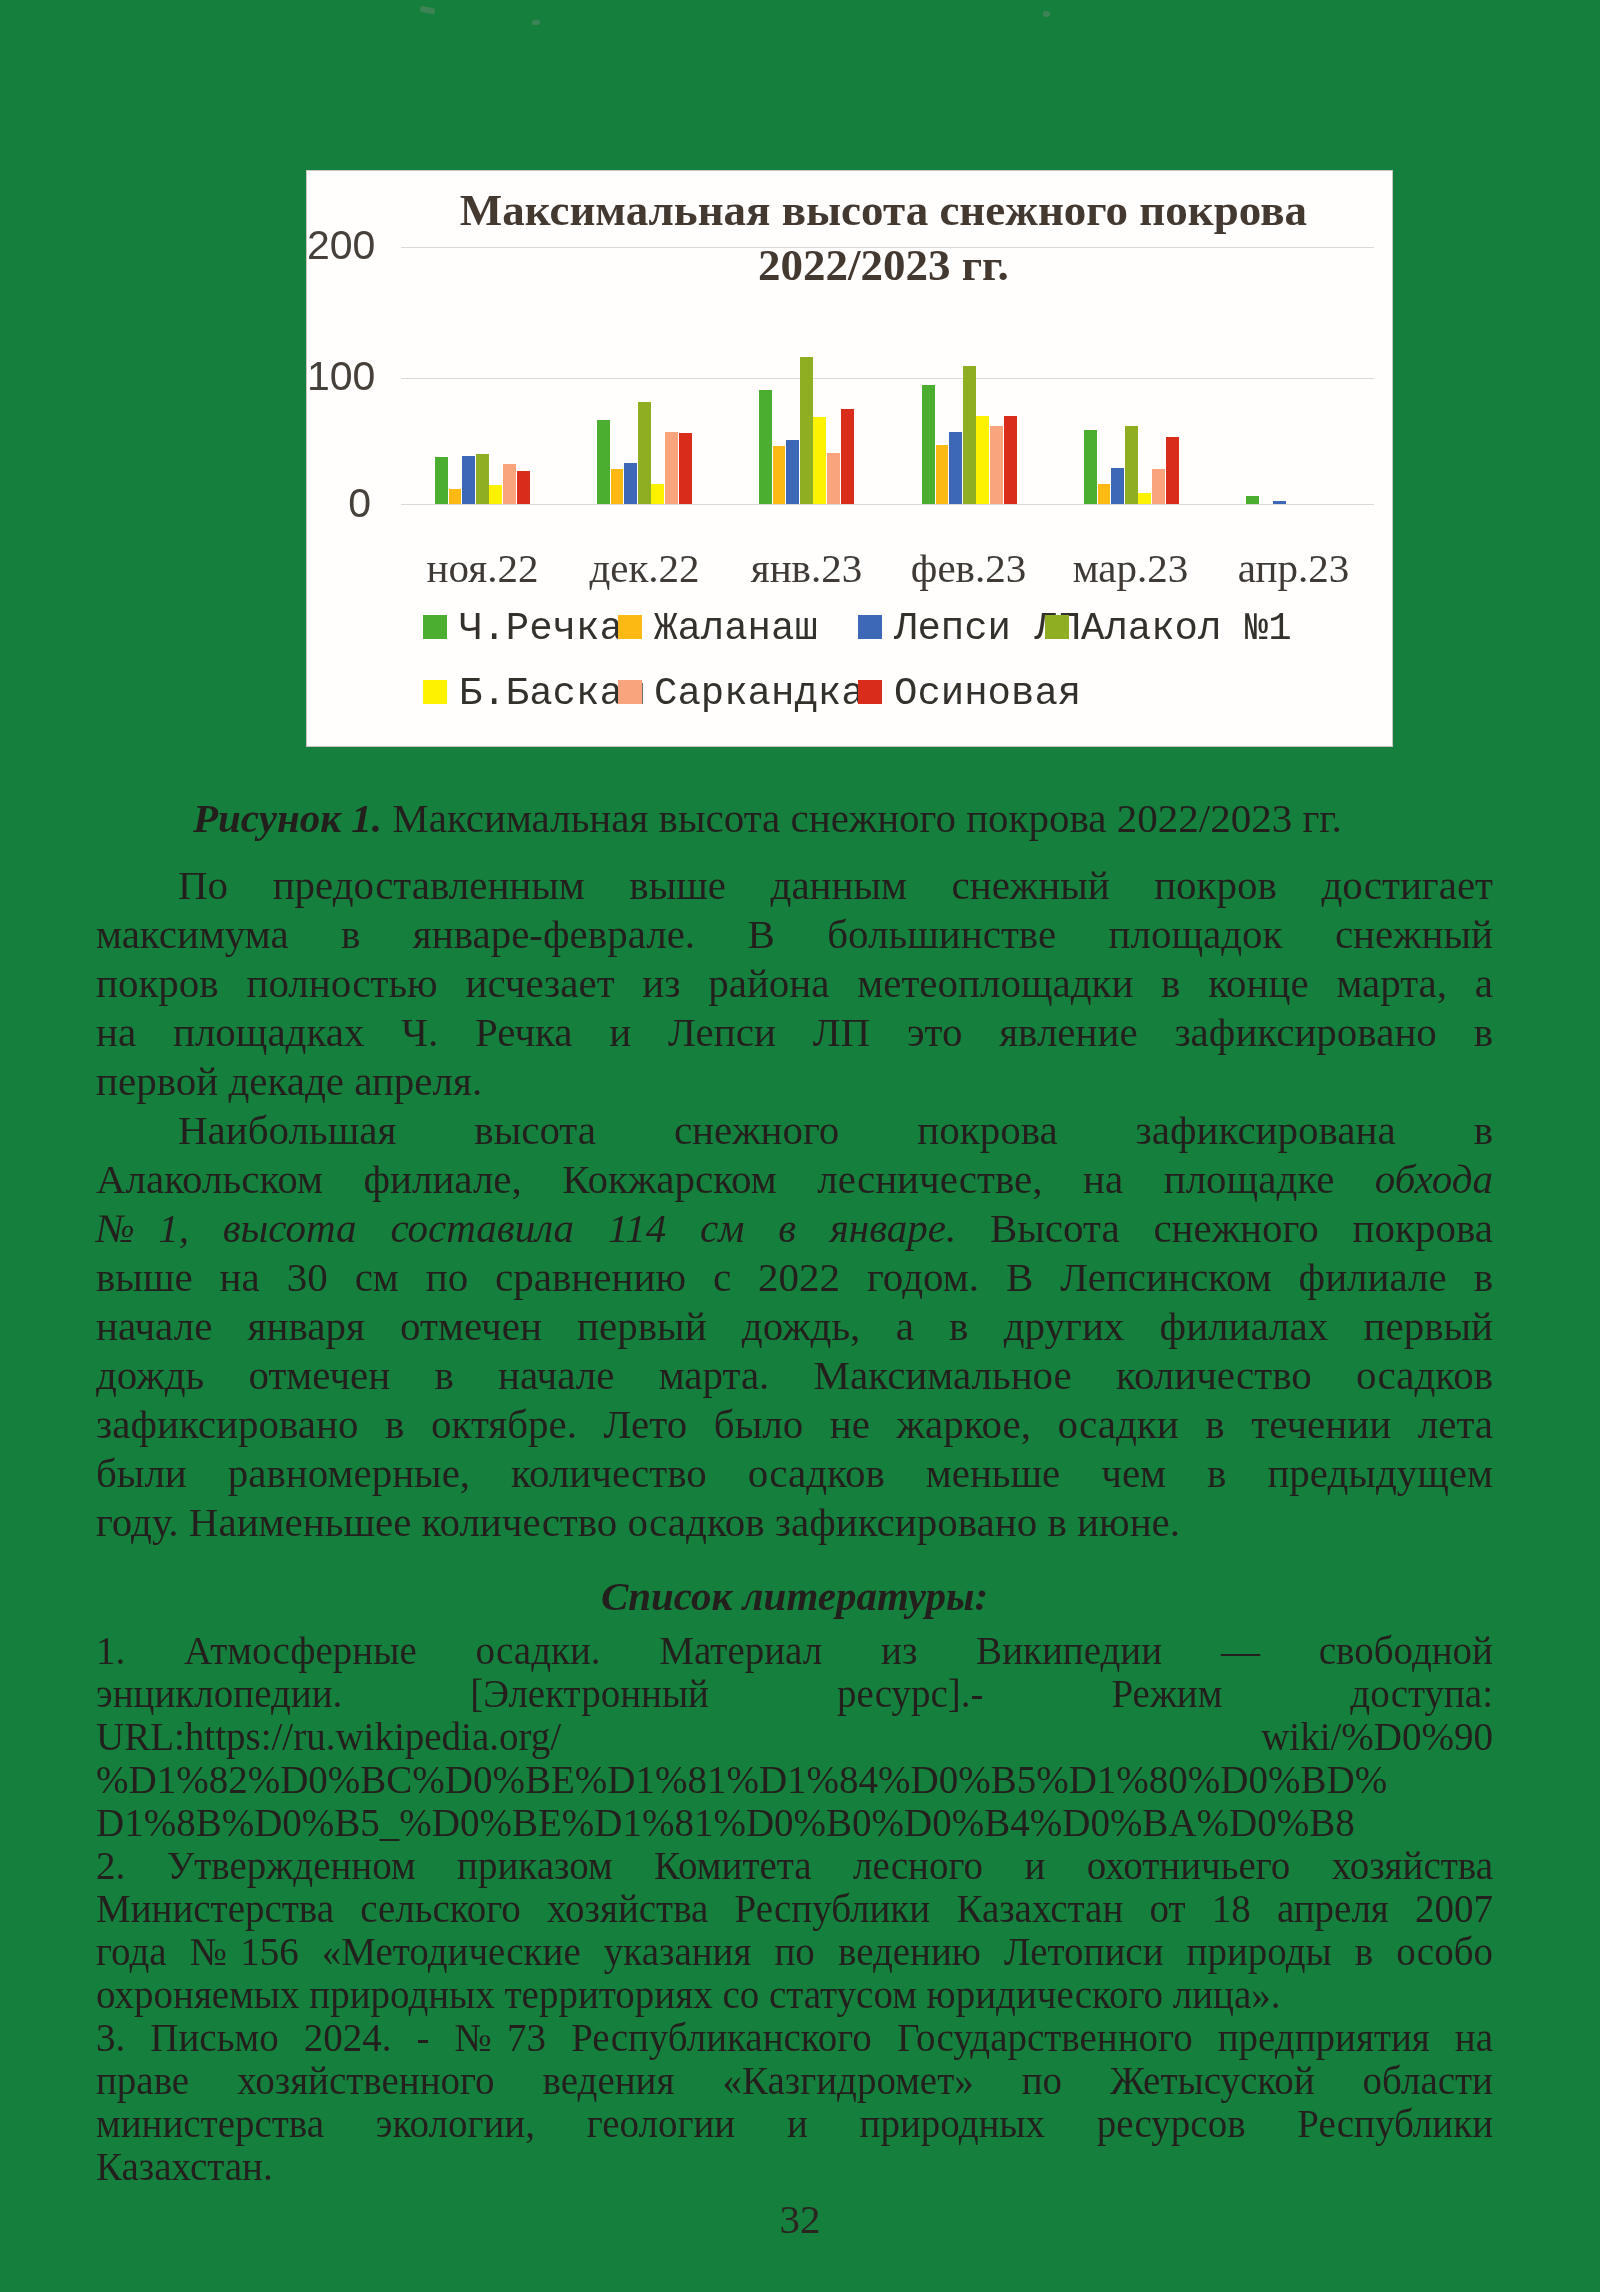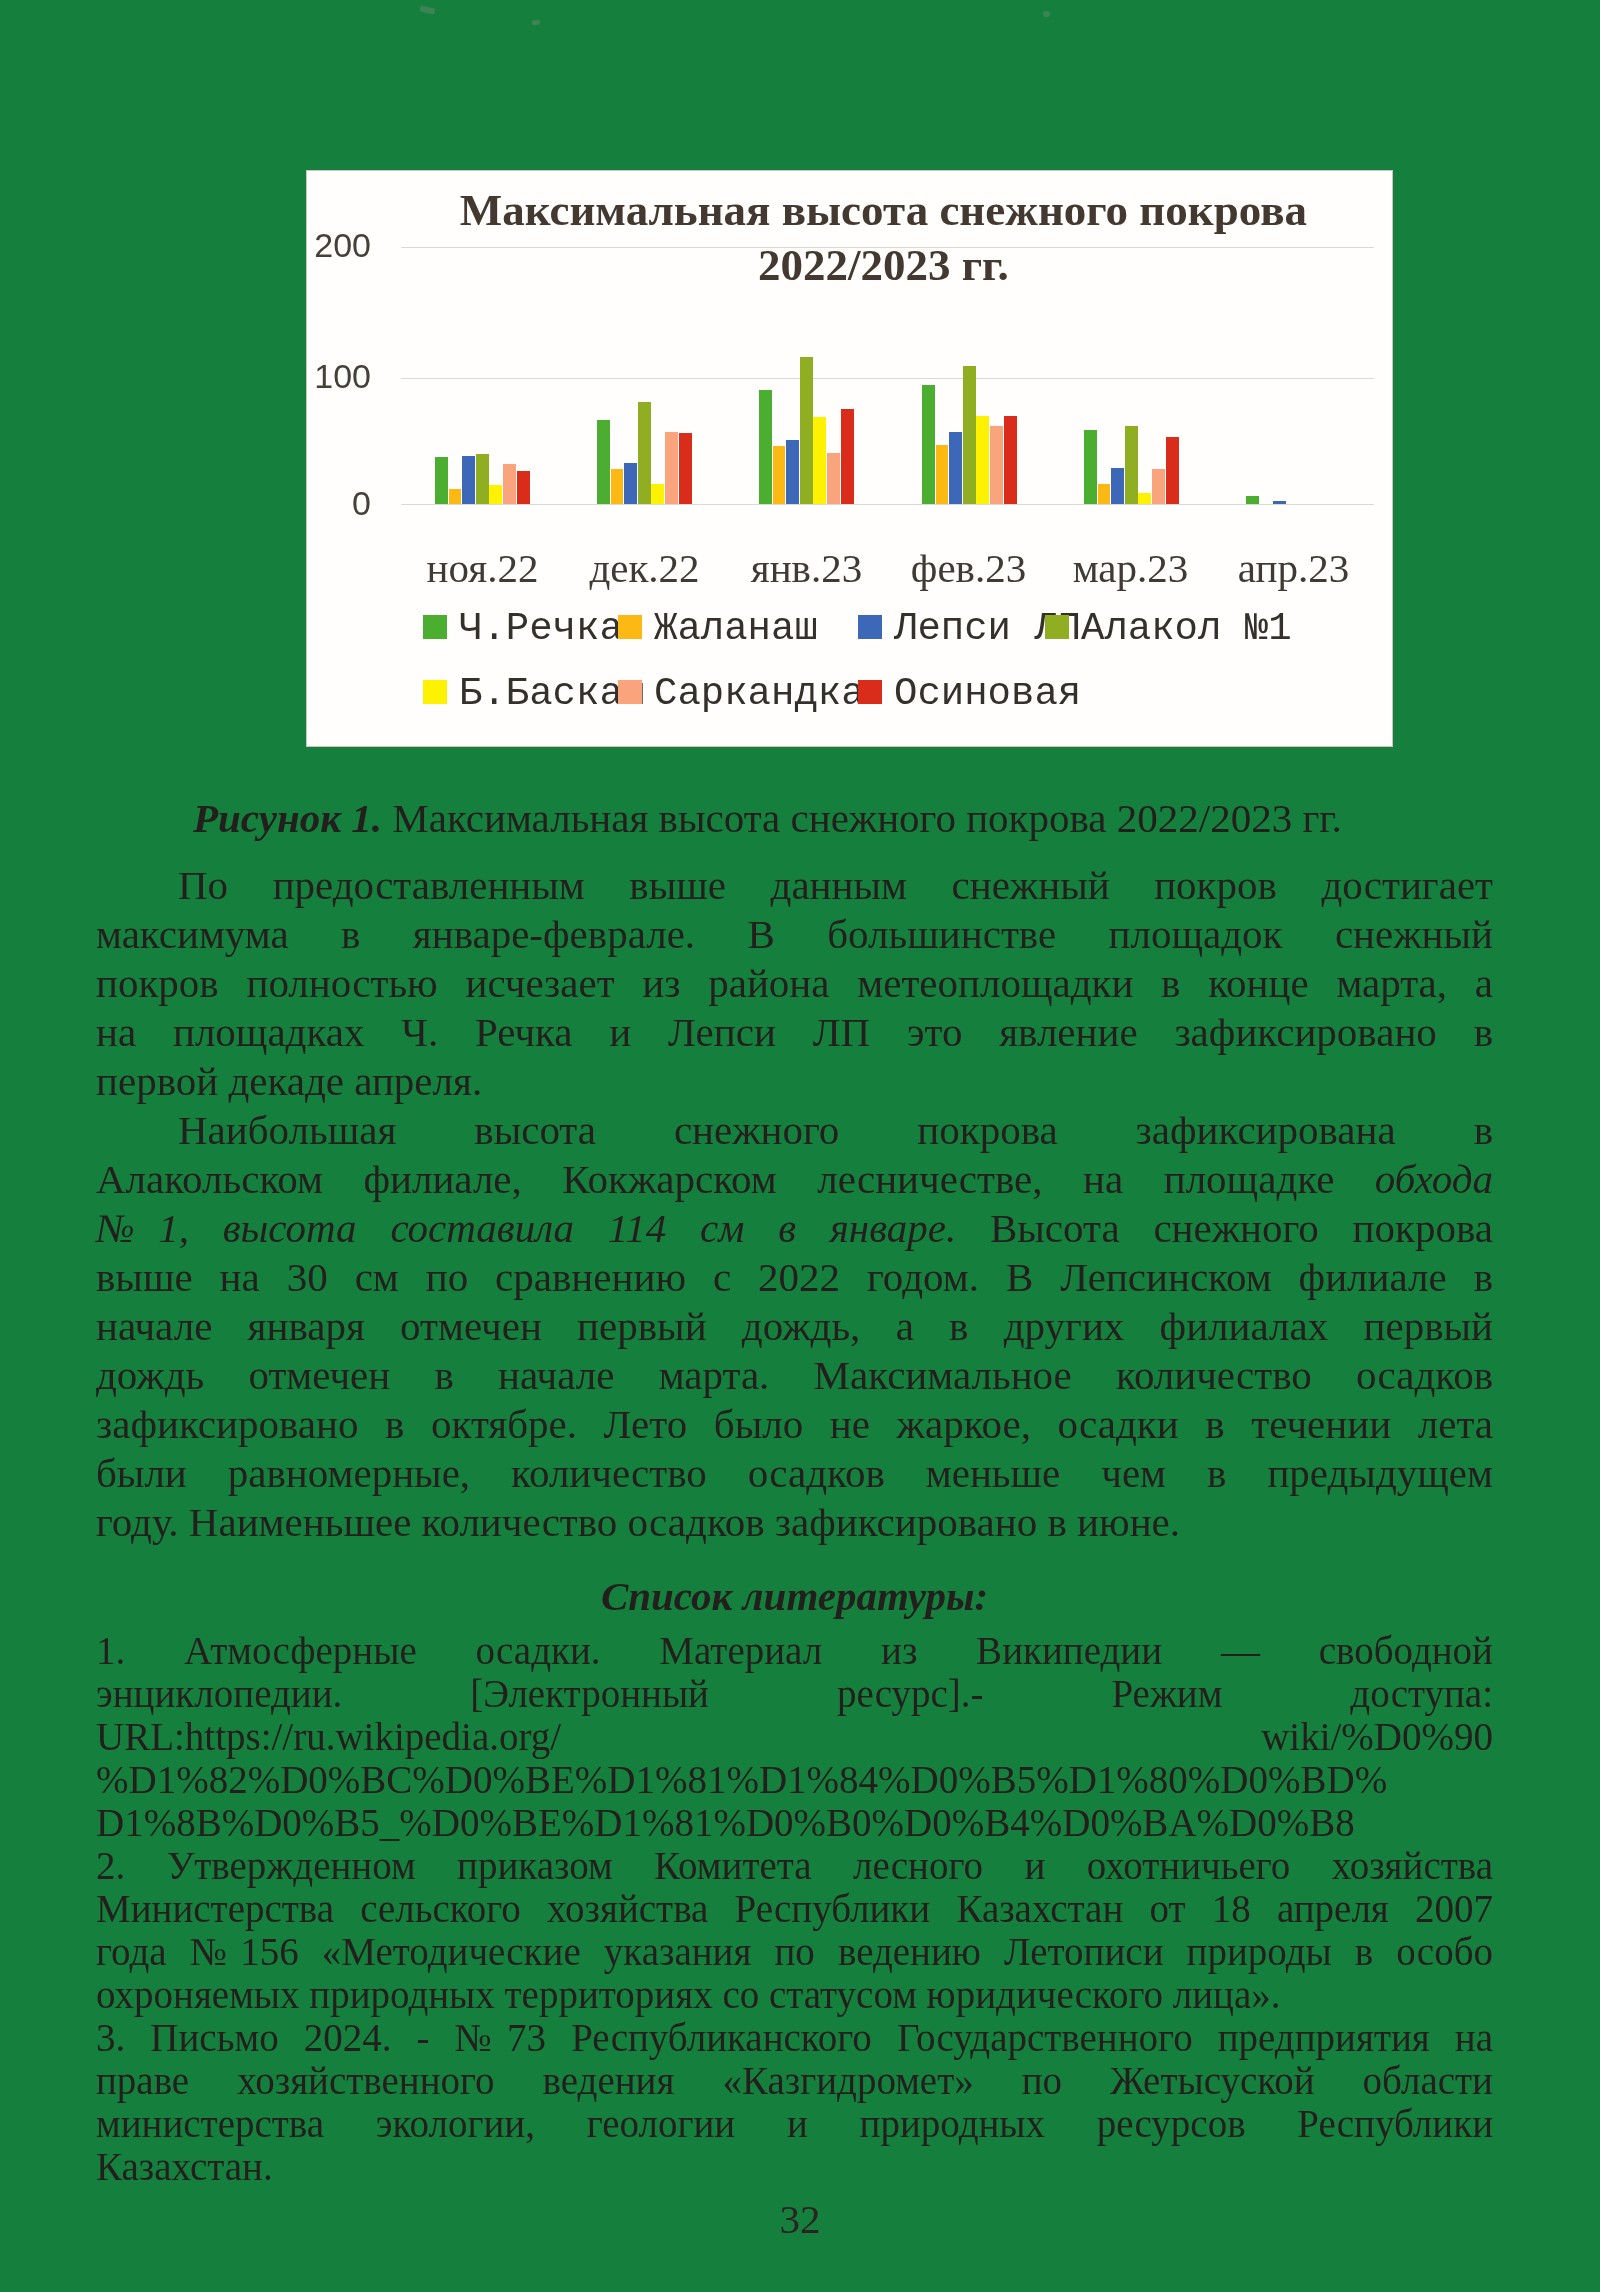--- a/index.html
+++ b/index.html
@@ -13,21 +13,21 @@
   .s3{left:1043px;top:10.7px;width:6.8px;height:6.8px;border-radius:50%;}
 
   
   .chart-box{position:absolute;left:306px;top:170px;width:1087px;height:577px;
              background:#fffefc;border:1.9px solid #c9c6c0;box-sizing:border-box;}
   .chart-title{position:absolute;left:87px;right:19.4px;top:11.6px;text-align:center;
                font-family:"Liberation Serif",serif;font-weight:700;font-size:45px;line-height:55px;color:#443931;}
   .grid{position:absolute;left:94px;width:973px;height:0;border-top:1px solid #dcd9d2;}
   .g200{top:76px;} .g100{top:207px;} .g0{top:333px;}
   .ylab{position:absolute;left:0;width:64px;text-align:right;
-        font-family:"Liberation Sans",sans-serif;font-size:34px;line-height:49px;color:#454039;}
+        font-family:"Liberation Sans",sans-serif;font-size:41px;line-height:49px;color:#454039;}
   .plot{position:absolute;left:94px;top:76px;width:973px;height:257px;}
   .bar-group{position:absolute;bottom:0;height:100%;width:94px;}
   .bar{position:absolute;bottom:0;width:12.6px;}
   .xlab{position:absolute;top:375px;width:155px;text-align:center;
         font-family:Liberation Serif, serif;font-size:41px;line-height:45px;color:#3f3a35;}
   .leg-item{position:absolute;height:33px;}
   .leg-sq{position:absolute;left:0;top:1.9px;width:24px;height:24px;}
   .leg-tx{position:absolute;left:36px;top:-5.8px;white-space:nowrap;
           font-family:Liberation Mono, monospace;font-size:39px;color:#34302b;}
 

